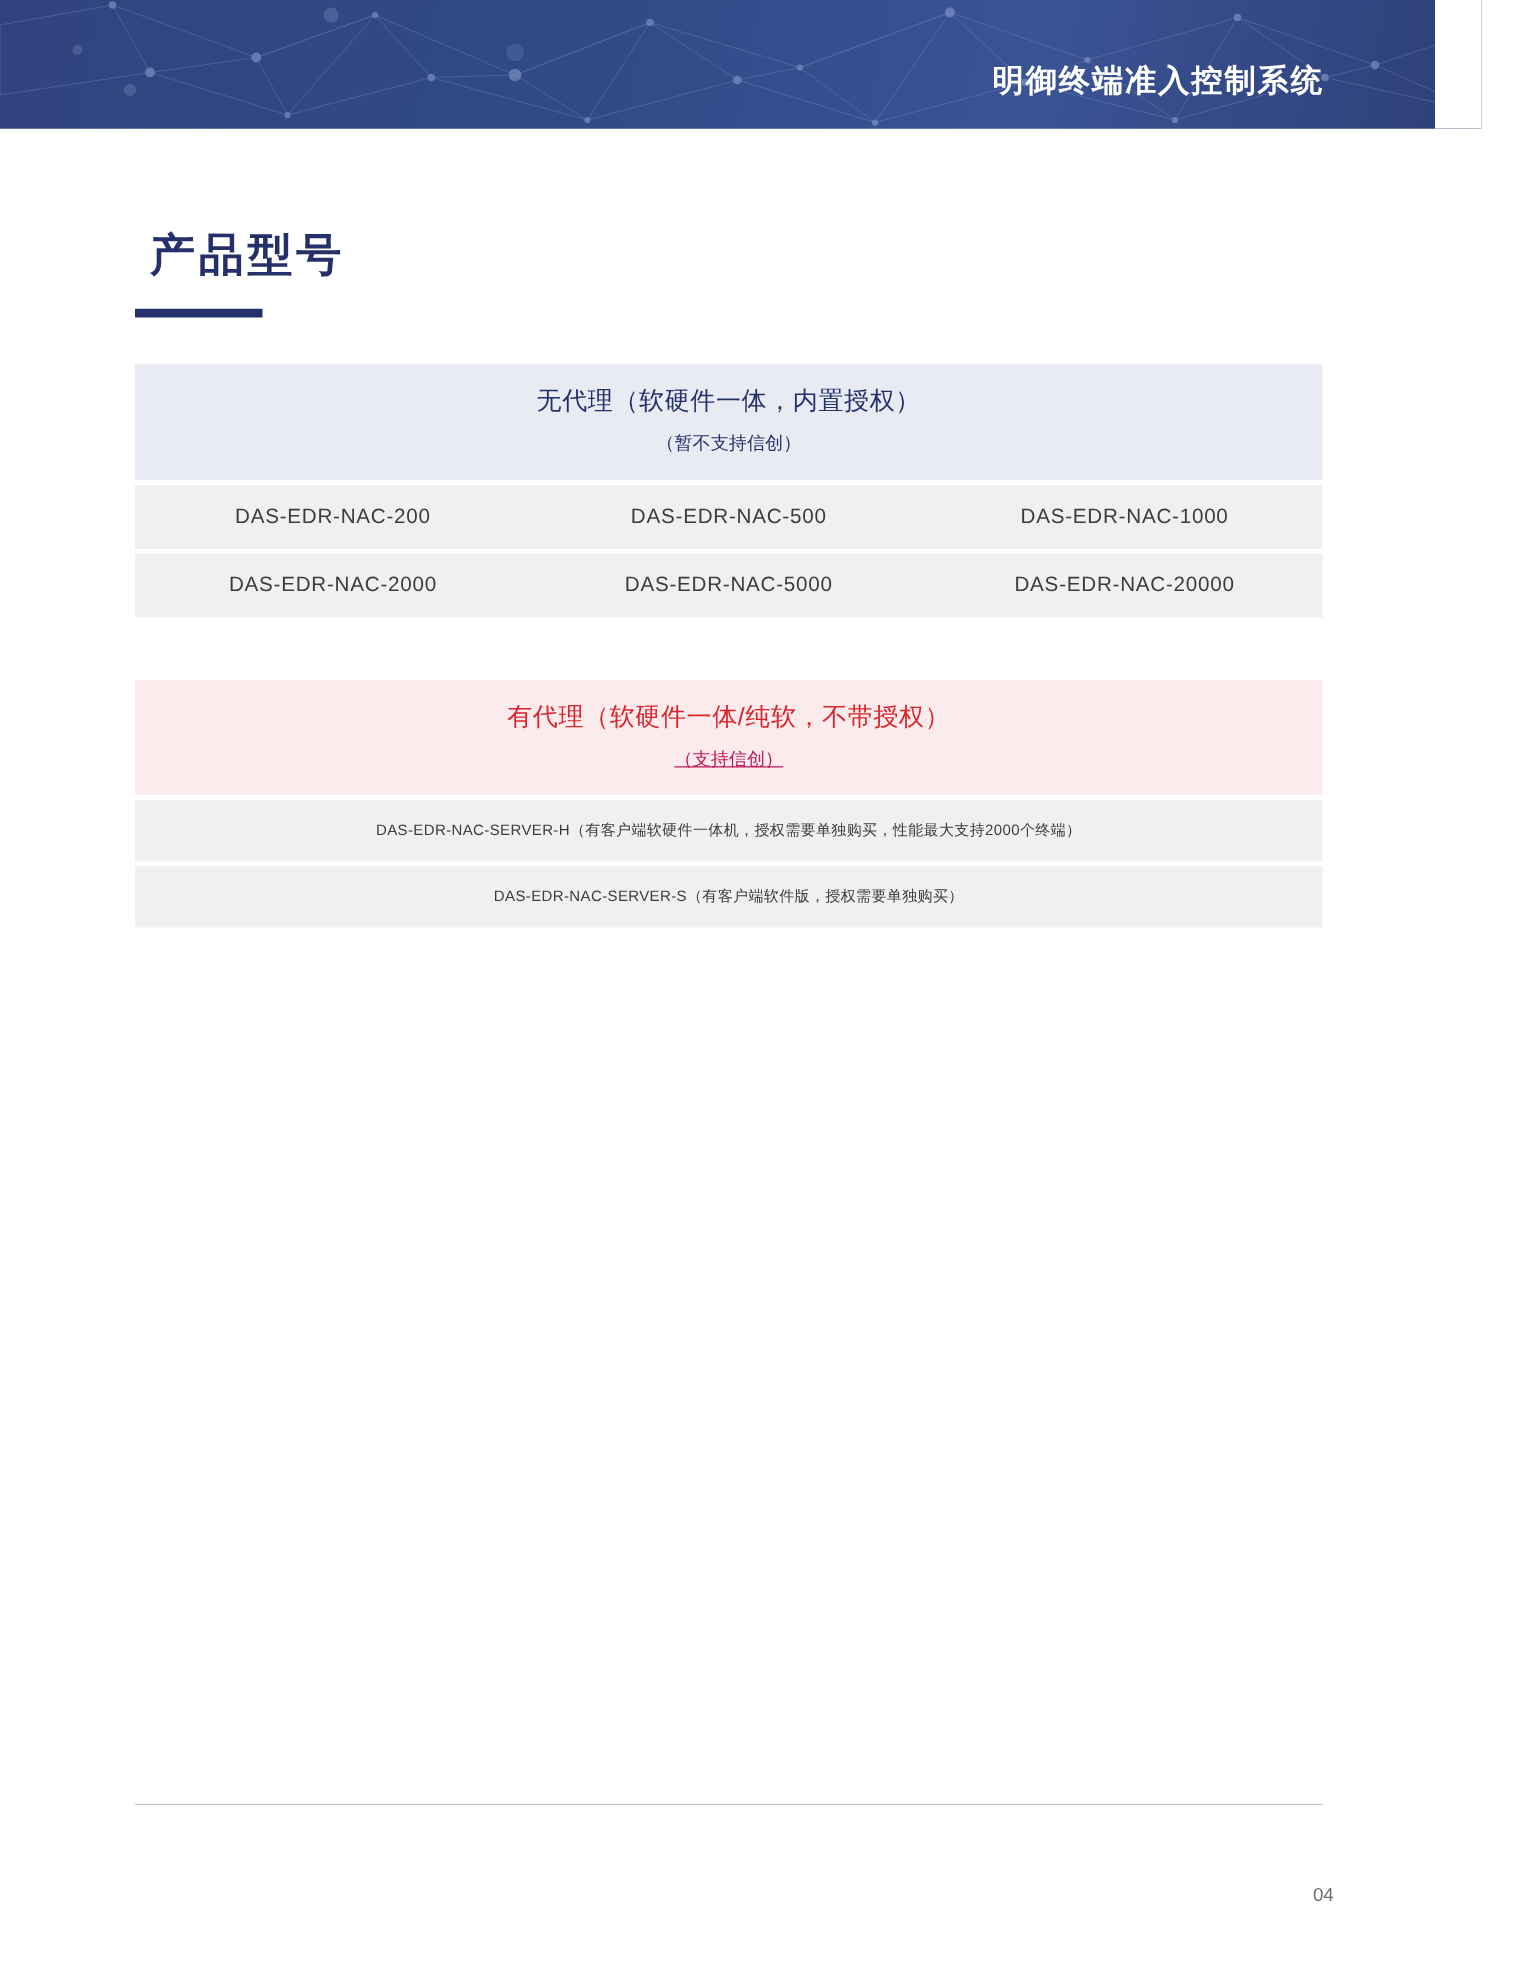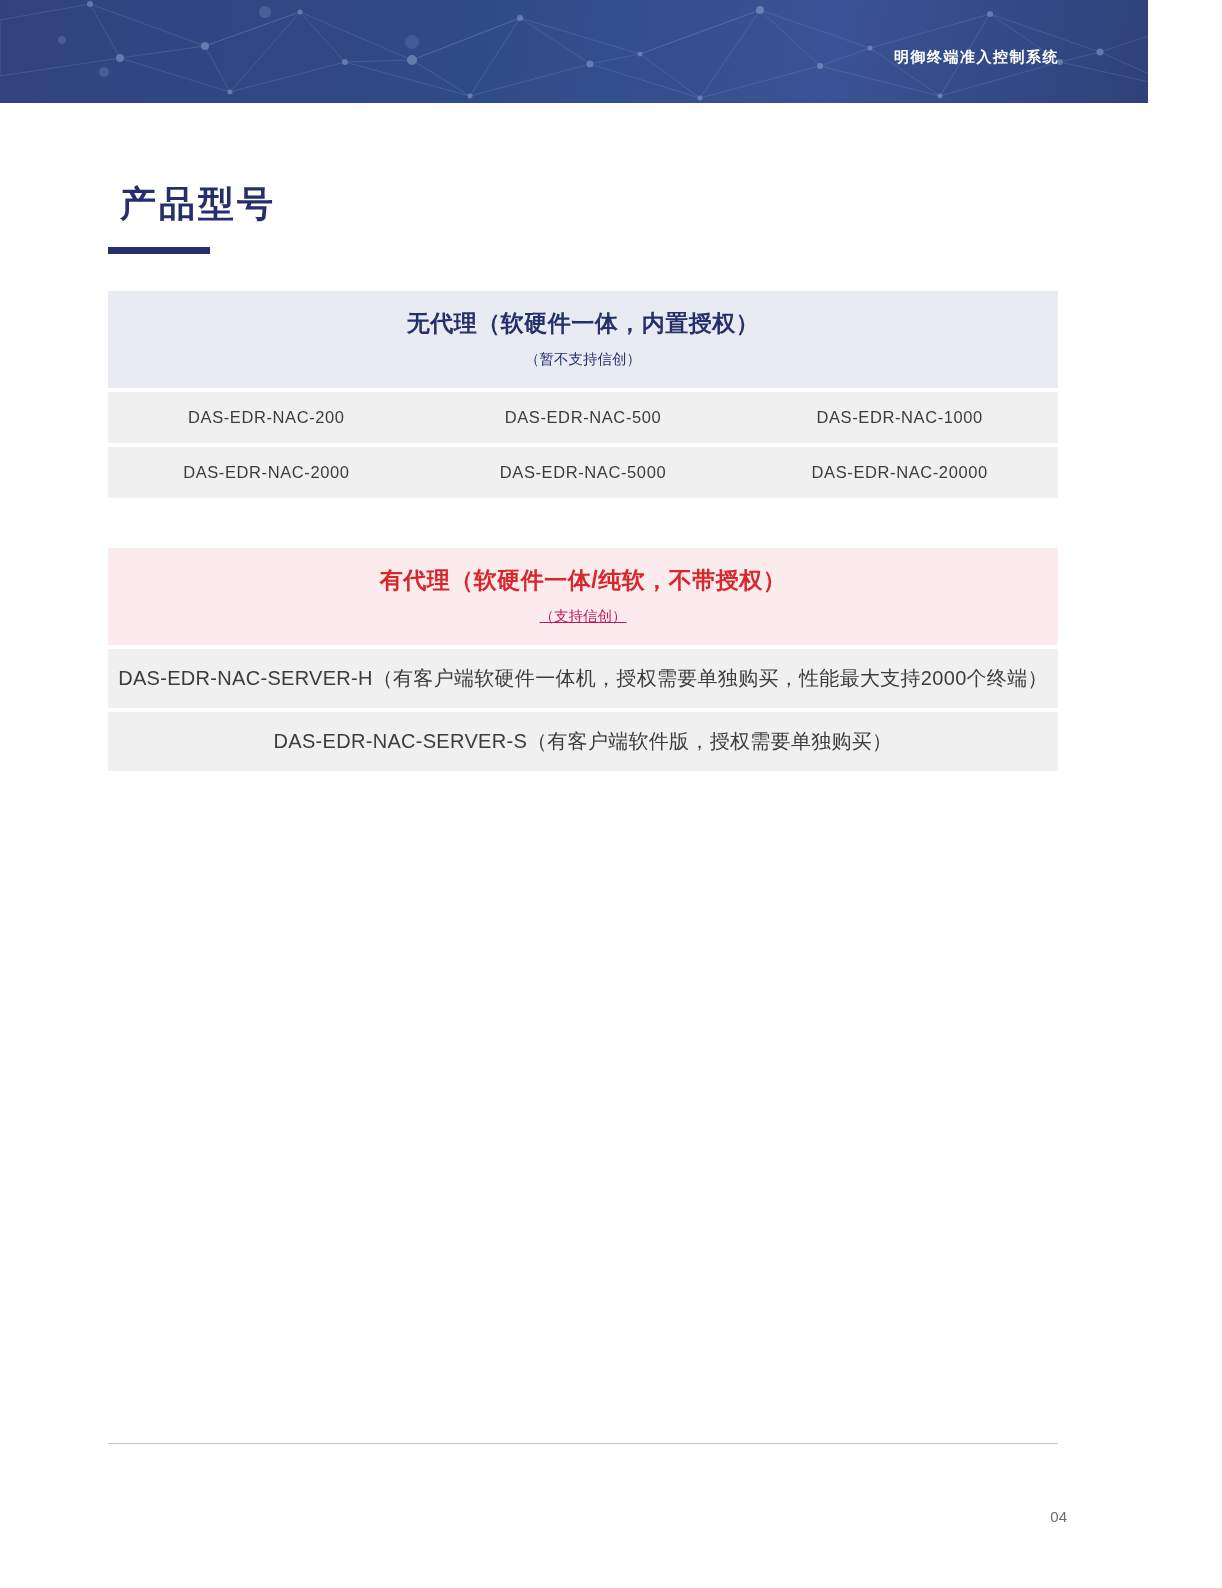--- a/index.html
+++ b/index.html
@@ -28,21 +28,21 @@
   .header .net {
     position: absolute;
     inset: 0;
     opacity: 0.55;
   }
   .header-title {
     position: absolute;
     right: 126px;
     top: 48px;
     color: #ffffff;
-    font-size: 15px;
+    font-size: 25px;
     font-weight: bold;
     letter-spacing: 1.5px;
     white-space: nowrap;
   }
   .header-right-block {
     position: absolute;
     right: 0;
     top: 0;
     width: 37px;
     height: 103px;
@@ -83,22 +83,22 @@
     text-align: center;
     padding: 17px 10px 16px;
   }
   .head-cell.blue {
     background: #e9ebf3;
   }
   .head-cell.red {
     background: #fbebec;
   }
   .head-main {
-    font-size: 23px;
-    font-weight: bold;
+    font-size: 20px;
+    font-weight: normal;
     letter-spacing: 0.5px;
     line-height: 1.35;
   }
   .head-main.blue { color: #24306a; }
   .head-main.red  { color: #d8262c; text-align: center; }
   .head-sub {
     font-size: 14.5px;
     line-height: 1.7;
     margin-top: 8px;
   }
@@ -113,21 +113,21 @@
     color: #3c3c3c;
     font-size: 16.5px;
     letter-spacing: 0.6px;
     padding: 16px 4px;
     width: 33.333%;
   }
   .cell-wide {
     background: #f0f0f0;
     text-align: center;
     color: #3c3c3c;
-    font-size: 20px;
+    font-size: 12px;
     letter-spacing: 0.3px;
     padding: 16px 8px;
   }
   .gap-col {
     width: 5px;
     background: #ffffff;
     padding: 0;
   }
   .table-gap {
     height: 50px;

